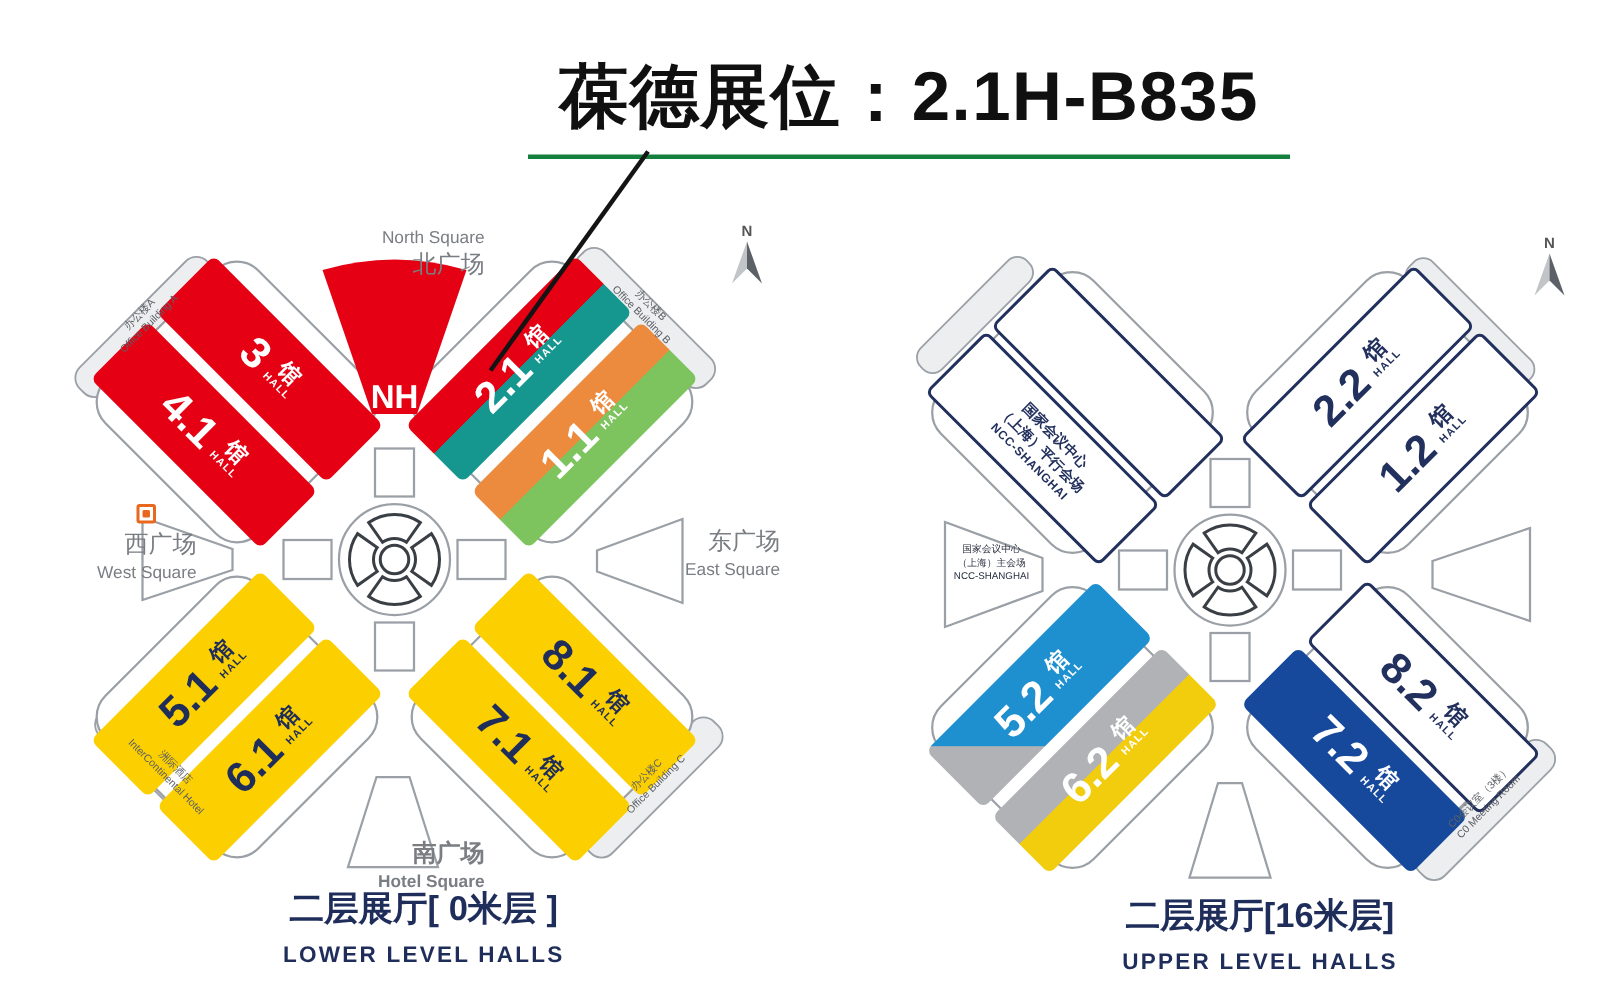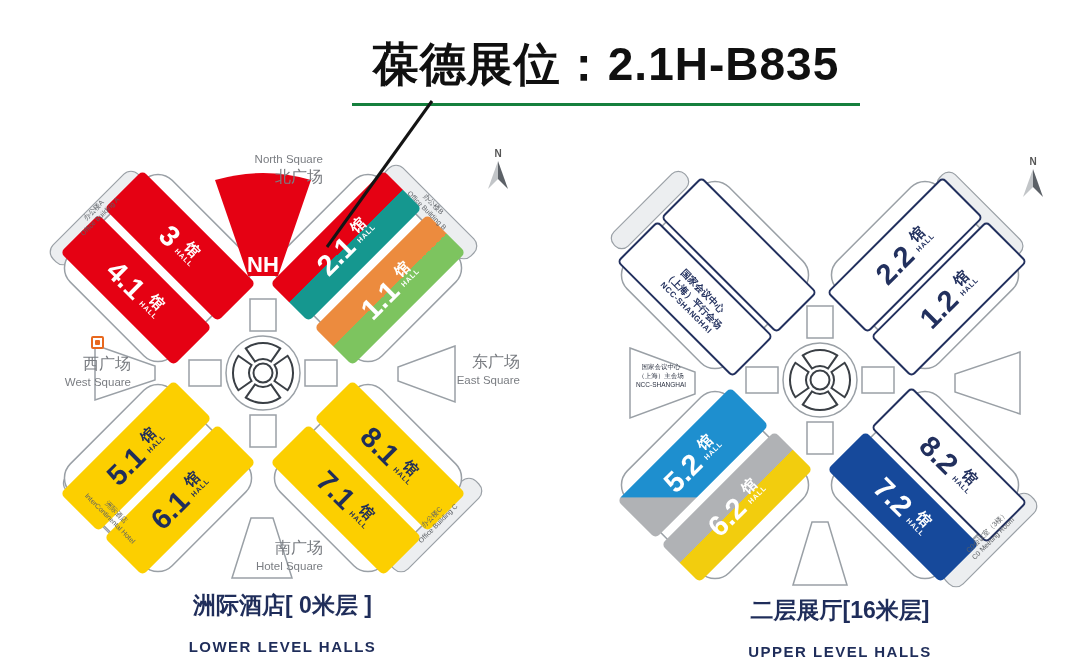--- a/index.html
+++ b/index.html
@@ -38,21 +38,21 @@
   
   .lbl{position:absolute;text-align:right;color:#7a7d82;line-height:1.3;}
   .lbl .zh{font-size:16px;display:block;}
   .lbl .en{font-size:11.5px;display:block;}
   
   .bld{position:absolute;text-align:center;color:#5d6166;font-size:7px;line-height:1.35;width:110px;}
   .rbp{transform:rotate(45deg);} .rbn{transform:rotate(-45deg);}
   
   .cap{position:absolute;width:100%;text-align:center;color:#1f2d5a;}
   .cap .zh{font-size:23px;font-weight:bold;display:block;}
-  .cap .en{font-size:15px;font-weight:bold;letter-spacing:1.5px;display:block;margin-top:17px;}
+  .cap .en{font-size:15px;font-weight:bold;letter-spacing:1.5px;display:block;margin-top:7px;}
   
   .ncc-main{position:absolute;left:28px;top:213px;width:76px;text-align:center;
     color:#2a3040;font-size:6.5px;line-height:1.35;}
   
   .metro{position:absolute;left:66px;top:196px;width:9px;height:9px;border:2px solid #e8681e;
     border-radius:2px;background:#fff;}
   .metro::after{content:"";position:absolute;left:2px;top:2px;width:5px;height:5px;
     background:#e8681e;border-radius:1px;}
   .compass{position:absolute;width:30px;height:46px;}
   .overlay{position:absolute;left:0;top:0;z-index:50;pointer-events:none;}
@@ -172,21 +172,21 @@
     <span class="zh">北广场</span>
   </div>
   <div class="lbl" style="left:-6px;top:214px;width:112px;">
     <span class="zh">西广场</span>
     <span class="en">West Square</span>
   </div>
   <div class="lbl" style="left:383px;top:212px;width:112px;">
     <span class="zh">东广场</span>
     <span class="en">East Square</span>
   </div>
-  <div class="lbl" style="left:178px;top:398px;width:120px;">
+  <div class="lbl" style="left:178px;top:420px;width:120px;font-weight:bold;">
     <span class="zh">南广场</span>
     <span class="en">Hotel Square</span>
   </div>
   <div class="metro"></div>
 
   <div class="bld rbn" style="left:17px;top:64px;">
     <span>办公楼A</span><br>
     <span>Office Building A</span>
   </div>
   <div class="bld rbp" style="left:350px;top:58px;">
@@ -204,21 +204,21 @@
 
   <div class="compass" style="left:458px;top:6px;">
     <svg width="30" height="46">
       <text x="15" y="11" font-size="10" fill="#555" text-anchor="middle" font-weight="bold">N</text>
       <polygon points="15,15 5,43 15,33" fill="#c2c5c8"></polygon>
       <polygon points="15,15 25,43 15,33" fill="#5c6167"></polygon>
     </svg>
   </div>
 
   <div class="cap" style="top:450px;">
-    <span class="zh">洲际酒店[ 0米层 ]</span>
+    <span class="zh">二层展厅[ 0米层 ]</span>
     <span class="en">LOWER LEVEL HALLS</span>
   </div>
 </div>
 
 <div class="map map-upper">
 
   <svg class="basesvg" width="490" height="530">
     <rect class="sliver" x="5" y="50" width="100" height="20" rx="9" transform="rotate(-45 55 60)"></rect>
     <rect class="sliver" x="330" y="54" width="110" height="22" rx="9" transform="rotate(45 385 65)"></rect>
     <rect class="sliver" x="335" y="378" width="120" height="24" rx="10" transform="rotate(-45 395 390)"></rect>

